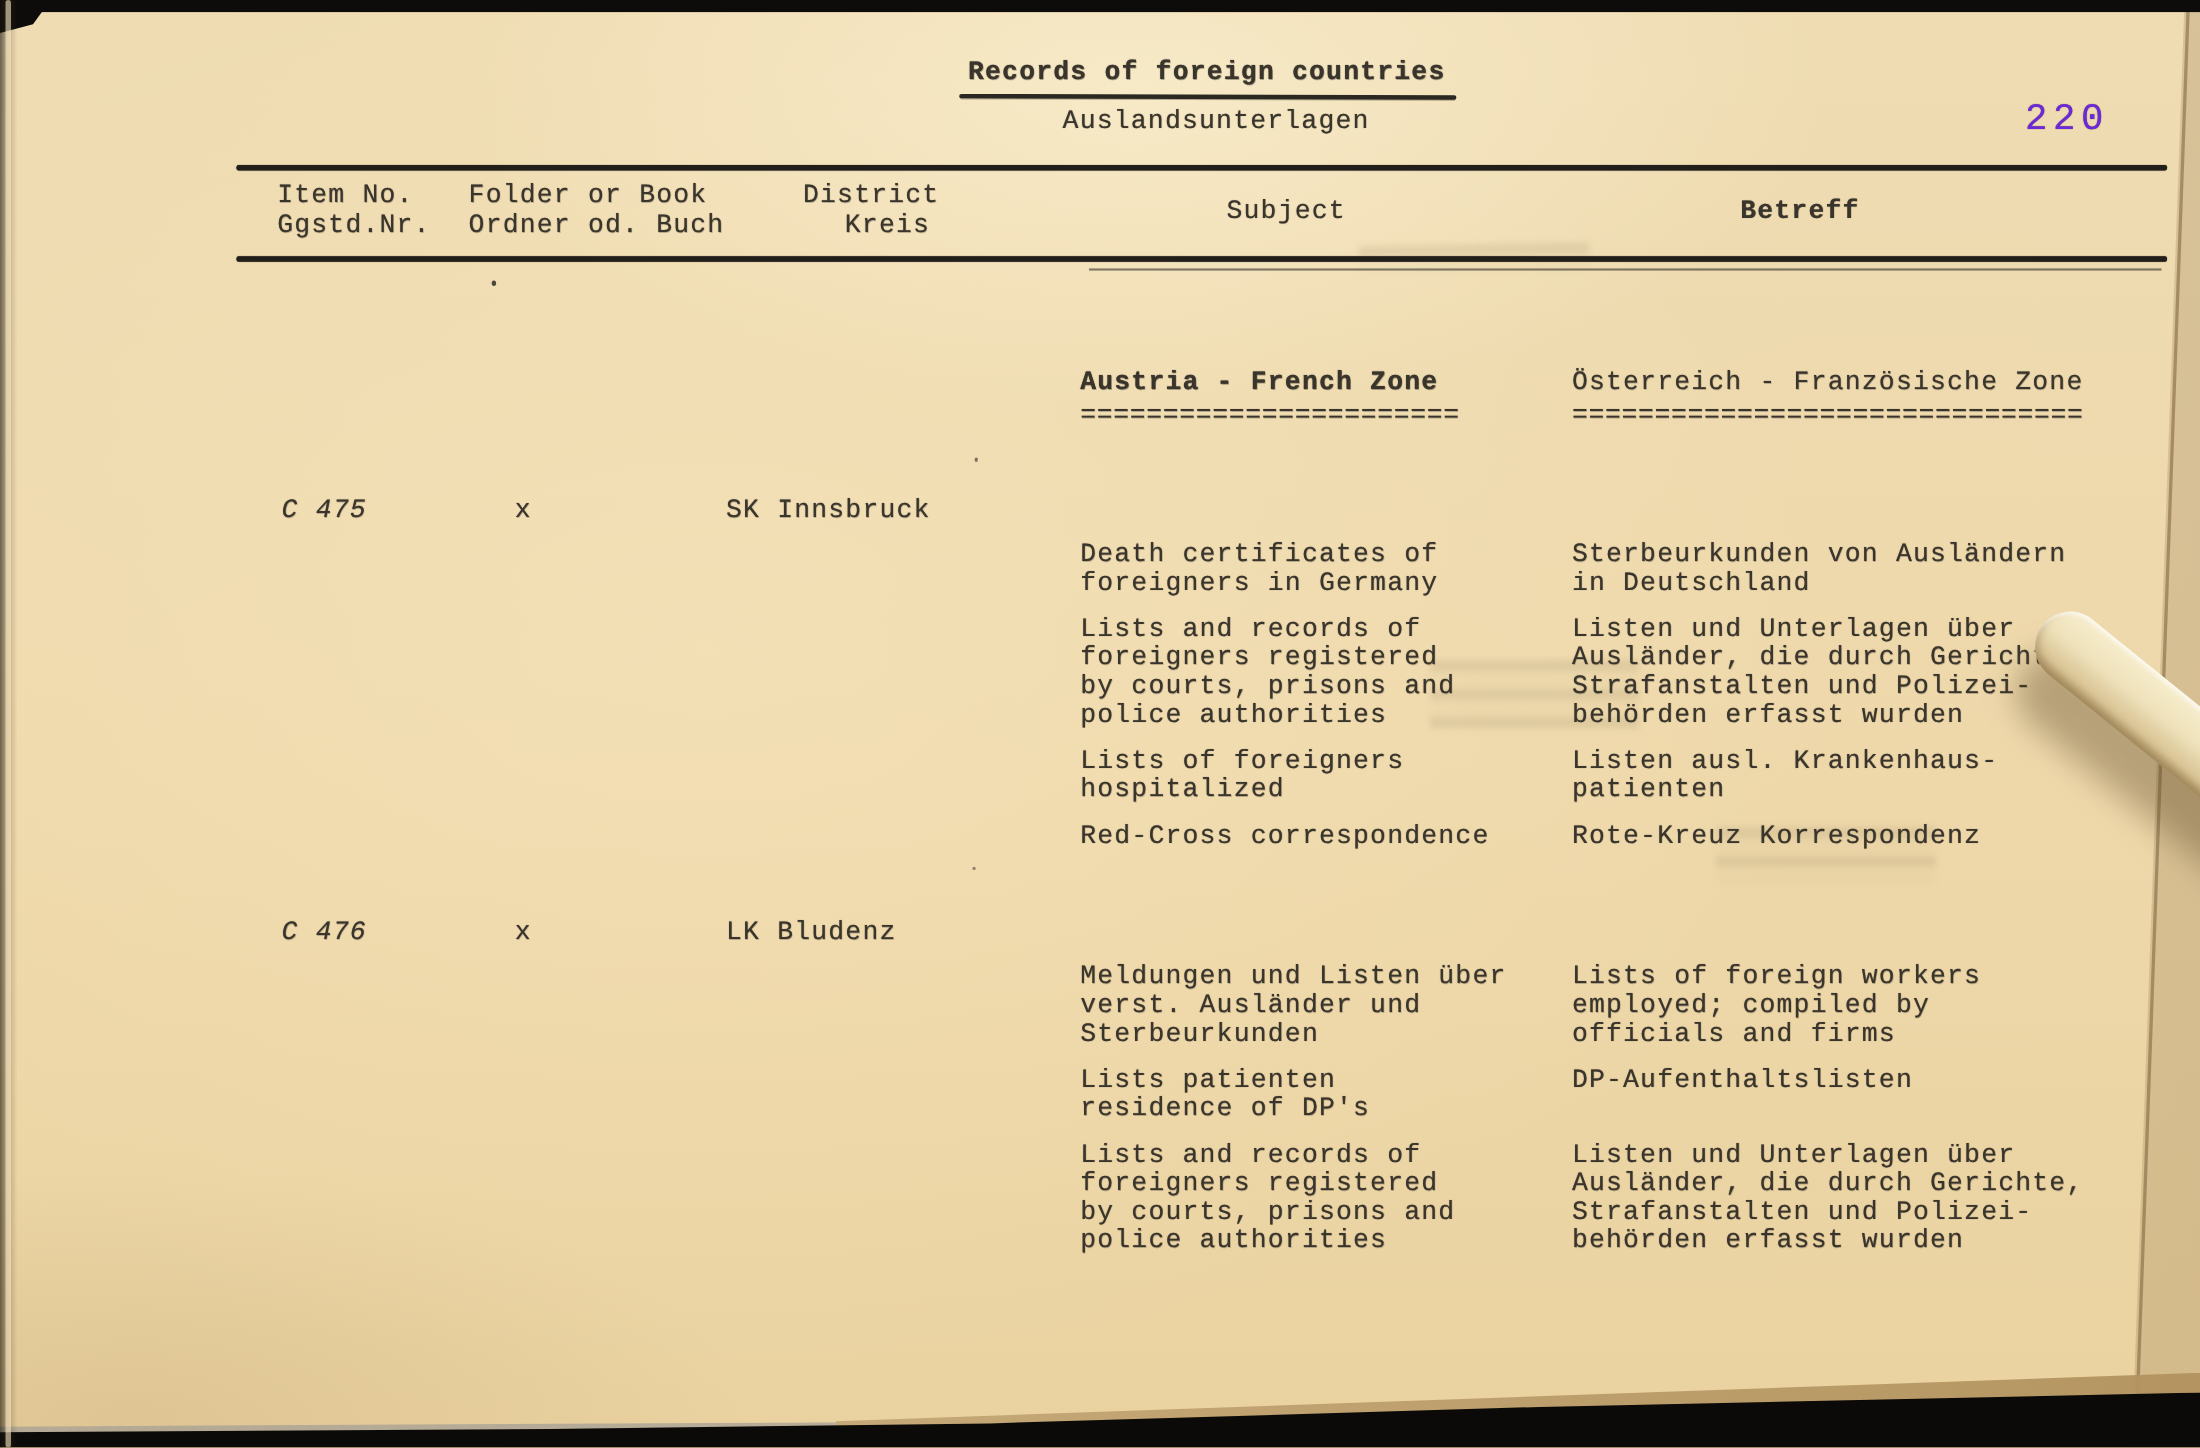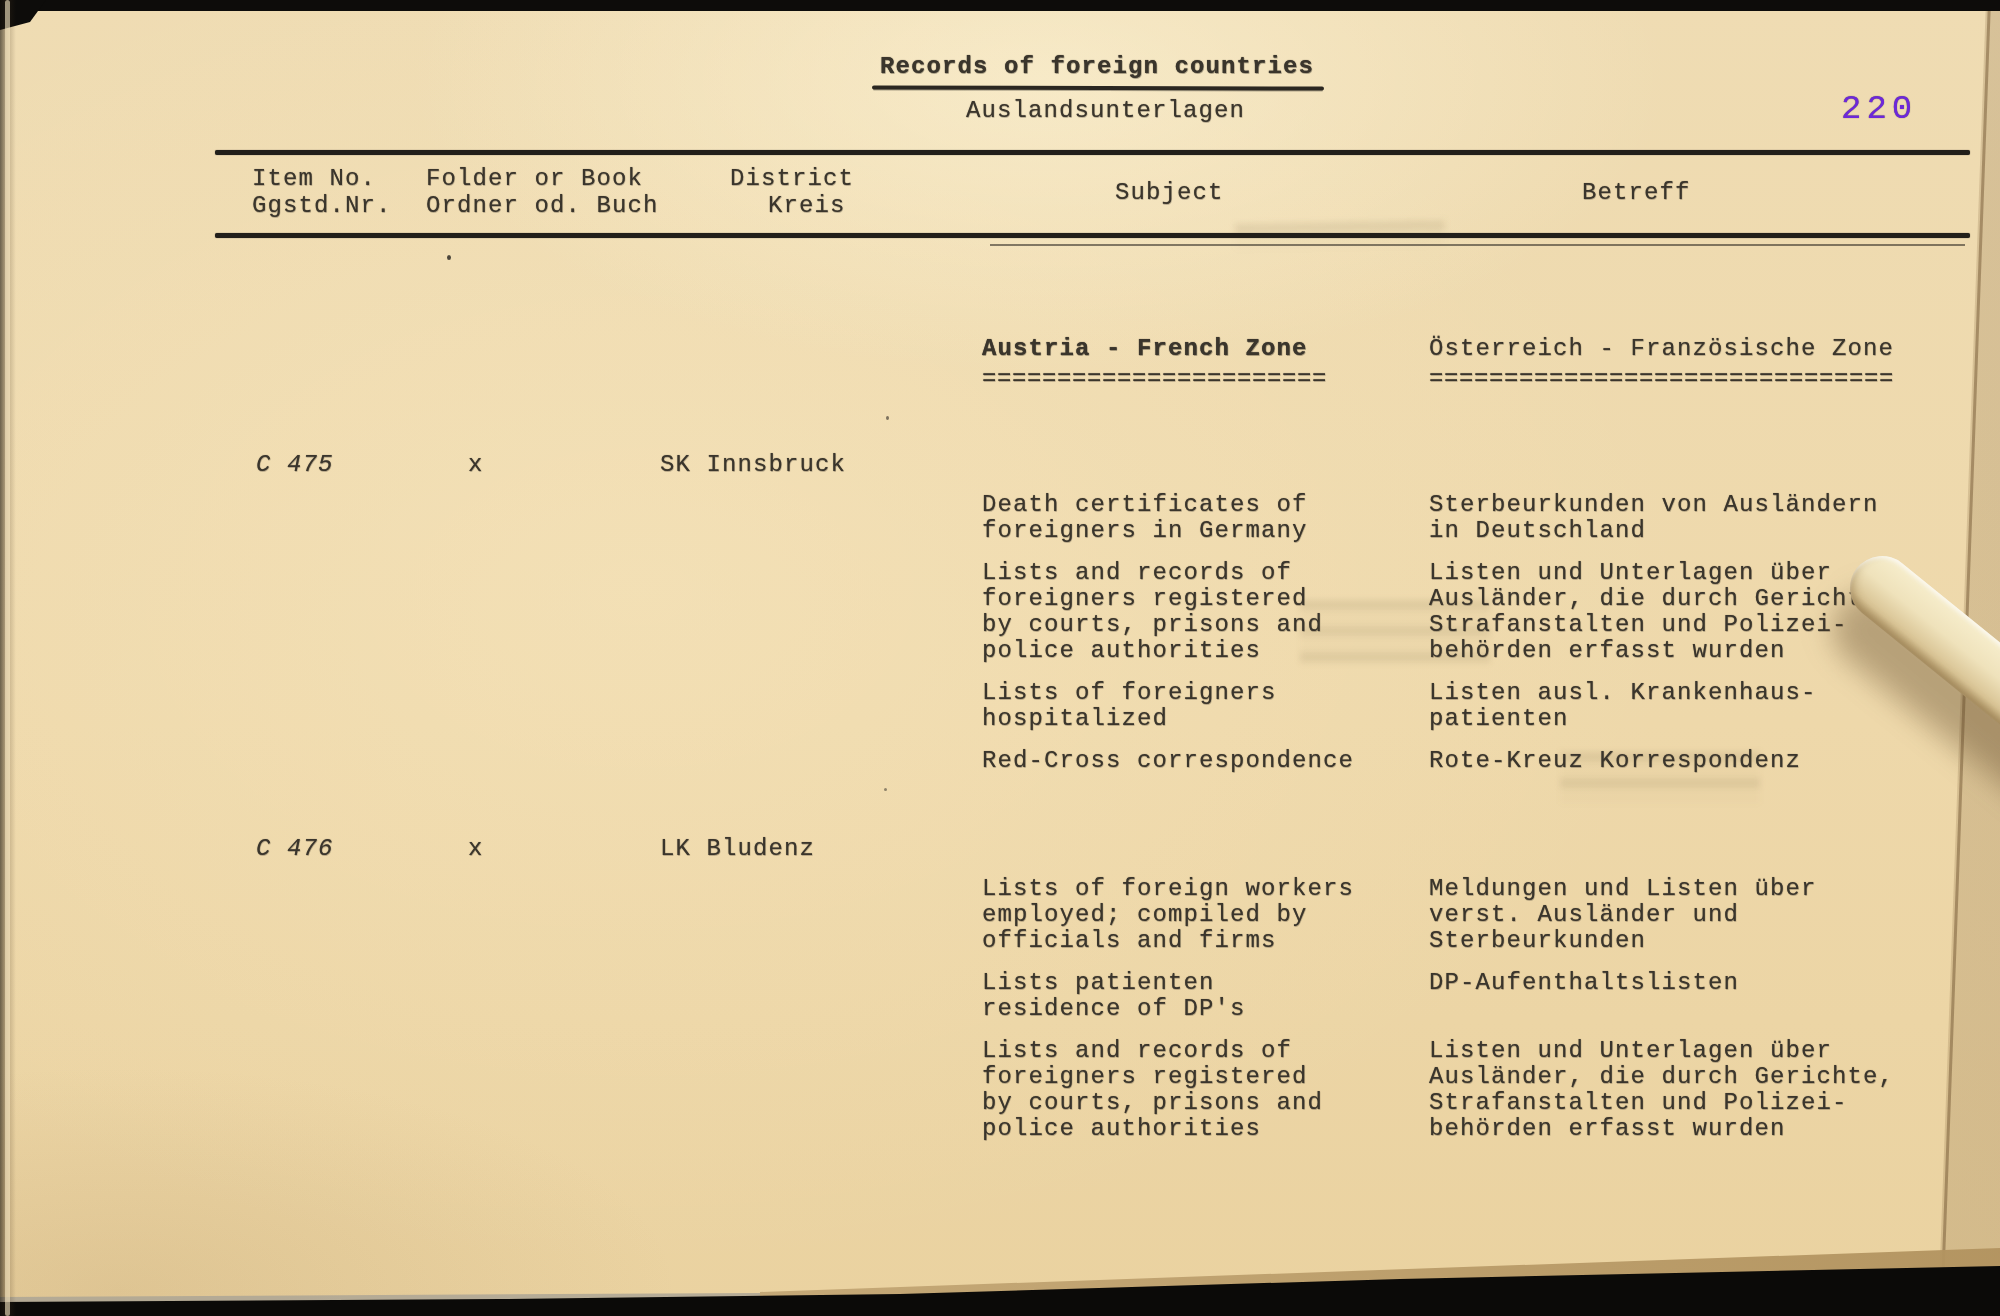--- a/index.html
+++ b/index.html
@@ -46,21 +46,21 @@
     background:rgba(34,31,26,.55); }
 
   
   .h-item-en   { left:252px;  top:166px; }
   .h-item-de   { left:252px;  top:193px; }
   .h-folder-en { left:426px;  top:166px; }
   .h-folder-de { left:426px;  top:193px; }
   .h-dist-en   { left:730px;  top:166px; }
   .h-dist-de   { left:768px;  top:193px; }
   .h-subject   { left:1115px; top:180px; }
-  .h-betreff   { left:1582px; top:180px; }
+  .h-betreff   { left:1582px; top:180px;font-weight:bold; }
 
   
   .sec-subj    { left:982px;  top:336px; }
   .sec-subj-u  { left:982px;  top:366px; letter-spacing:.6px; }
   .sec-betr    { left:1429px; top:336px; }
   .sec-betr-u  { left:1429px; top:366px; letter-spacing:.6px; }
 
   
   .row { position:absolute; left:0; width:2000px; }
   .row-1 { top:452px; } .row-2 { top:836px; }
@@ -180,26 +180,26 @@
       <div class="typed">Red-Cross correspondence</div>
       <div class="typed">Rote-Kreuz Korrespondenz</div>
     </div>
   </div>
 
   <div class="row row-2">
     <div class="typed cell-item">C  476</div>
     <div class="typed cell-folder">x</div>
     <div class="typed cell-district">LK Bludenz</div>
     <div class="entries">
+      <div class="typed">Meldungen und Listen über
+verst. Ausländer und
+Sterbeurkunden</div>
       <div class="typed">Lists of foreign workers
 employed; compiled by
 officials and firms</div>
-      <div class="typed">Meldungen und Listen über
-verst. Ausländer und
-Sterbeurkunden</div>
       <div class="typed">Lists patienten
 residence of DP's</div>
       <div class="typed">DP-Aufenthaltslisten</div>
       <div class="typed">Lists and records of
 foreigners registered
 by courts, prisons and
 police authorities</div>
       <div class="typed">Listen und Unterlagen über
 Ausländer, die durch Gerichte,
 Strafanstalten und Polizei-

